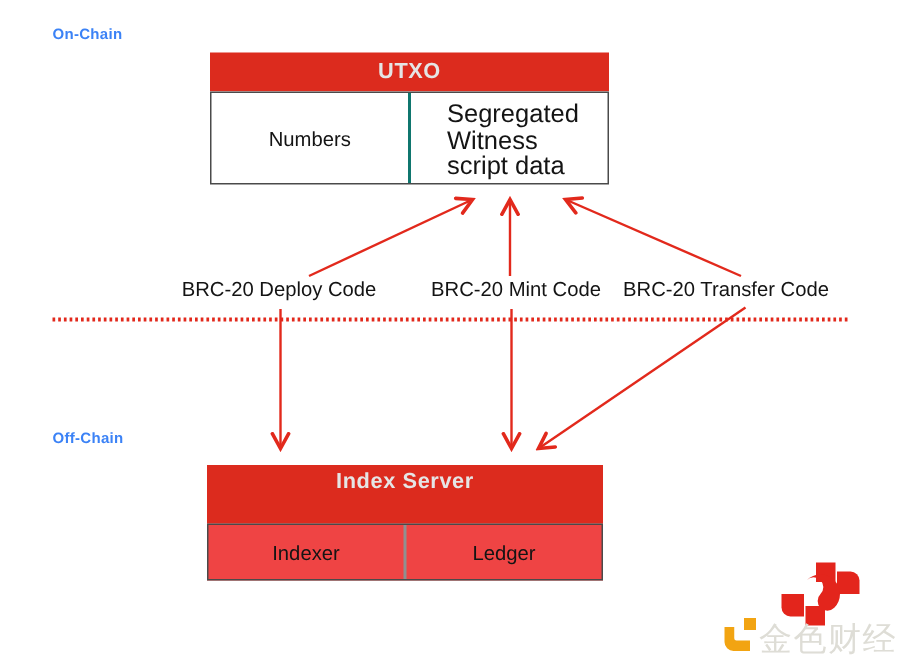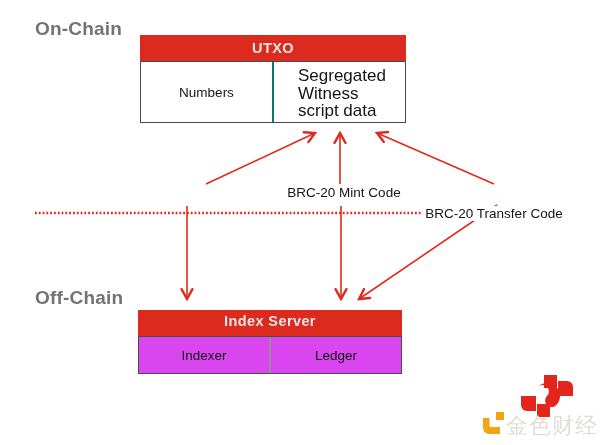--- a/index.html
+++ b/index.html
@@ -1,21 +1,21 @@
 <!DOCTYPE html>
 <html><head>
 <meta charset="utf-8">
 <style>
   html,body{margin:0;padding:0;background:#ffffff;}
   #canvas{
     position:relative;width:600px;height:445px;background:#ffffff;overflow:hidden;
     font-family:"Liberation Sans","DejaVu Sans",sans-serif;color:#141414;
   }
   .zone-label{
-    position:absolute;font-size:19px;font-weight:bold;color:#737373;letter-spacing:.2px;
+    position:absolute;font-size:10px;font-weight:bold;color:#3b82f6;letter-spacing:.2px;
   }
   .onchain{left:35px;top:18px;}
   .offchain{left:35px;top:287px;}
 
   .dbox{position:absolute;}
   .dbox .hdr{
     background:#DC2B1E;color:#e5e5e5;font-weight:bold;text-align:center;letter-spacing:.4px;
   }
   .utxo{left:140px;top:35px;width:266px;}
   .utxo .hdr{height:26px;line-height:26px;font-size:14.5px;}
@@ -23,36 +23,36 @@
     display:flex;height:62px;border:1.5px solid #4A4A4A;box-sizing:border-box;background:#fff;
   }
   .utxo .cell-left{
     flex:0 0 131px;border-right:2px solid #0f766e;display:flex;align-items:center;justify-content:center;
     font-size:13.5px;
   }
   .utxo .cell-right{
     flex:1;padding:5px 0 0 24px;font-size:17px;line-height:17.5px;white-space:pre-line;box-sizing:border-box;
   }
   .idx{left:138px;top:310px;width:264px;}
-  .idx .hdr{height:26px;line-height:23px;font-size:14.5px;}
+  .idx .hdr{height:39px;line-height:23px;font-size:14.5px;}
   .idx .body{
-    display:flex;height:38px;border:1.5px solid #4A4A4A;box-sizing:border-box;background:#d946ef;
+    display:flex;height:38px;border:1.5px solid #4A4A4A;box-sizing:border-box;background:#ef4444;
   }
   .idx .cell{
     flex:1;display:flex;align-items:center;justify-content:center;font-size:13.5px;
   }
   .idx .cell-left{border-right:2px solid #909090;}
 
   .code-label{
     position:absolute;top:185px;transform:translateX(-50%);white-space:nowrap;
     font-size:13.5px;color:#141414;background:#fff;padding:0 3px;
   }
   .code-deploy{left:186px;}
   .code-mint{left:344px;}
-  .code-transfer{left:494px;margin-top:21px;}
+  .code-transfer{left:484px;}
 
   #arrow-layer{position:absolute;left:0;top:0;width:600px;height:445px;pointer-events:none;}
 
   .wm-text{
     position:absolute;left:506px;top:411px;font-size:22px;font-weight:normal;
     color:#DEDDD6;letter-spacing:1px;white-space:nowrap;
   }
   .wm-mark{position:absolute;left:520px;top:374px;width:54px;height:44px;}
   .wm-bracket{position:absolute;left:481px;top:411px;width:24px;height:24px;}
 </style>
@@ -81,20 +81,21 @@
     </defs>
     <line x1="35" y1="213" x2="567" y2="213" stroke="#E2291C" stroke-width="2.6" stroke-dasharray="1.8 2"></line>
     <line x1="206" y1="184" x2="315" y2="133" stroke="#E2291C" stroke-width="1.6" marker-end="url(#ah)"></line>
     <line x1="340" y1="184" x2="340" y2="133" stroke="#E2291C" stroke-width="1.6" marker-end="url(#ah)"></line>
     <line x1="494" y1="184" x2="377" y2="133" stroke="#E2291C" stroke-width="1.6" marker-end="url(#ah)"></line>
     <line x1="187" y1="206" x2="187" y2="299" stroke="#E2291C" stroke-width="1.6" marker-end="url(#ah)"></line>
     <line x1="341" y1="206" x2="341" y2="299" stroke="#E2291C" stroke-width="1.6" marker-end="url(#ah)"></line>
     <line x1="497" y1="205" x2="359" y2="299" stroke="#E2291C" stroke-width="1.6" marker-end="url(#ah)"></line>
   </svg>
 
+  <div class="code-label code-deploy">BRC-20 Deploy Code</div>
   <div class="code-label code-mint">BRC-20 Mint Code</div>
   <div class="code-label code-transfer">BRC-20 Transfer Code</div>
 
   <div class="zone-label offchain">Off-Chain</div>
 
   <div class="dbox idx">
     <div class="hdr">Index Server</div>
     <div class="body">
       <div class="cell cell-left">Indexer</div>
       <div class="cell">Ledger</div>

